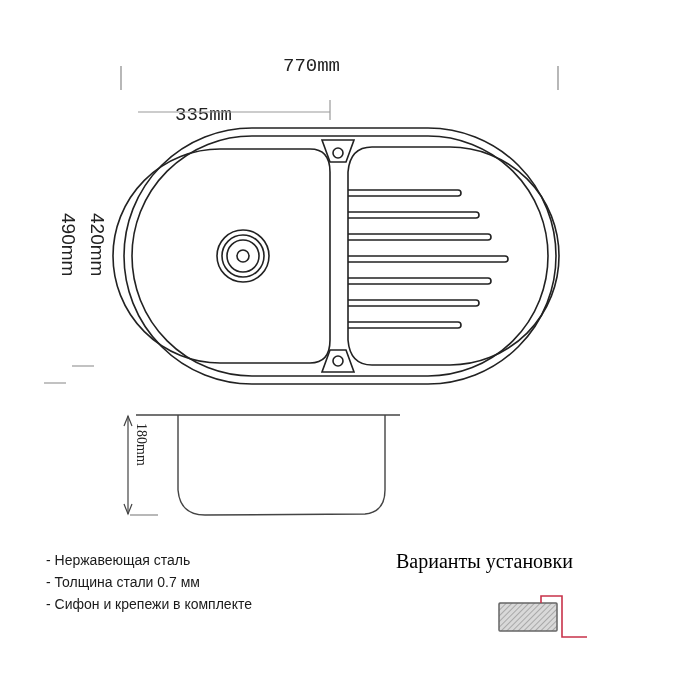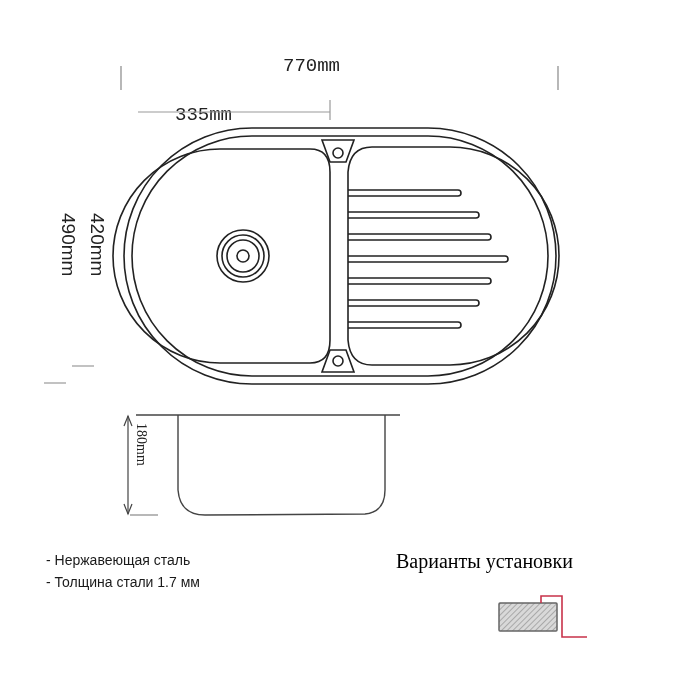--- a/index.html
+++ b/index.html
@@ -73,16 +73,17 @@
     </pattern>
   </defs>
   <g>
     <rect x="499" y="603" width="58" height="28" fill="url(#hatch)" stroke="#666" stroke-width="1.5" rx="1"></rect>
     <path d="M 541 603 L 541 596 L 562 596 L 562 637 L 587 637" fill="none" stroke="#c8324a" stroke-width="1.6"></path>
   </g>
 </svg>
 
 <div class="abs features" style="left:46px; top:549px;">
   <div>- Нержавеющая сталь</div>
-  <div>- Толщина стали 1.7 мм</div>
+  <div>- Толщина стали 0.7 мм</div>
+  <div>- Сифон и крепежи в комплекте</div>
 </div>
 
 <div class="abs install-title" style="left:396px; top:550px;">Варианты установки</div>
 
 </body></html>

